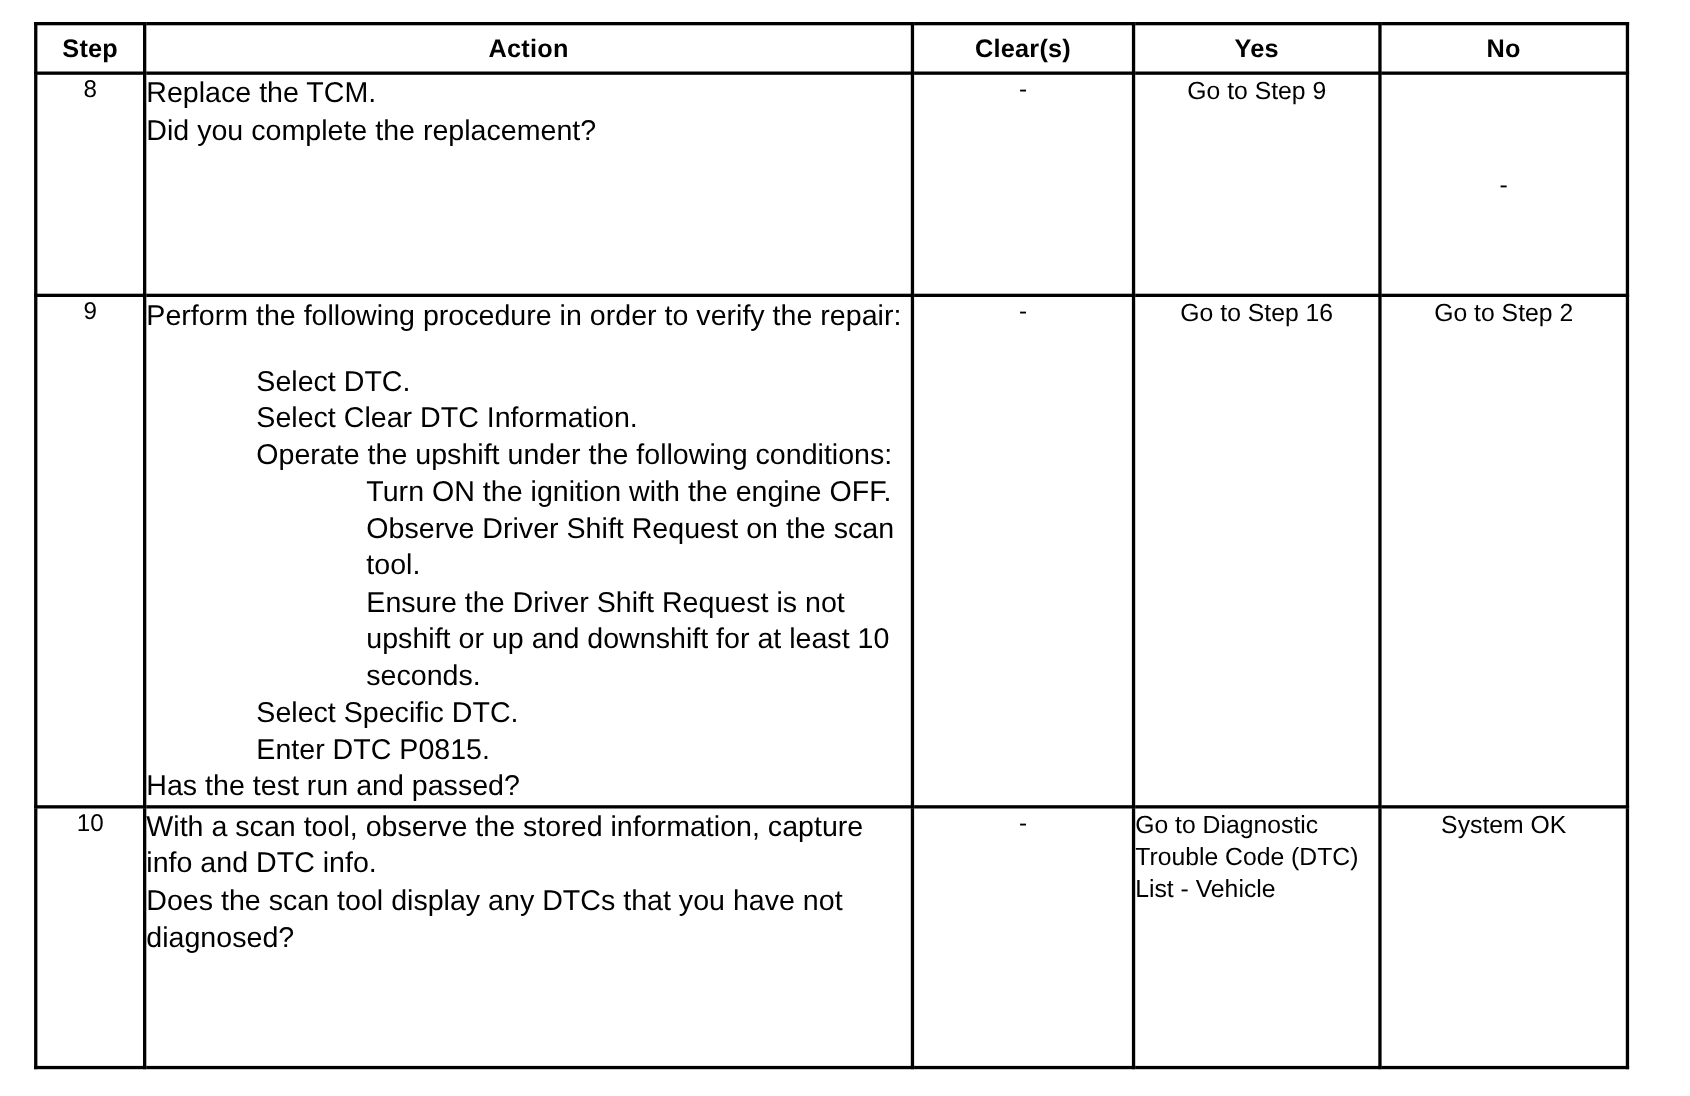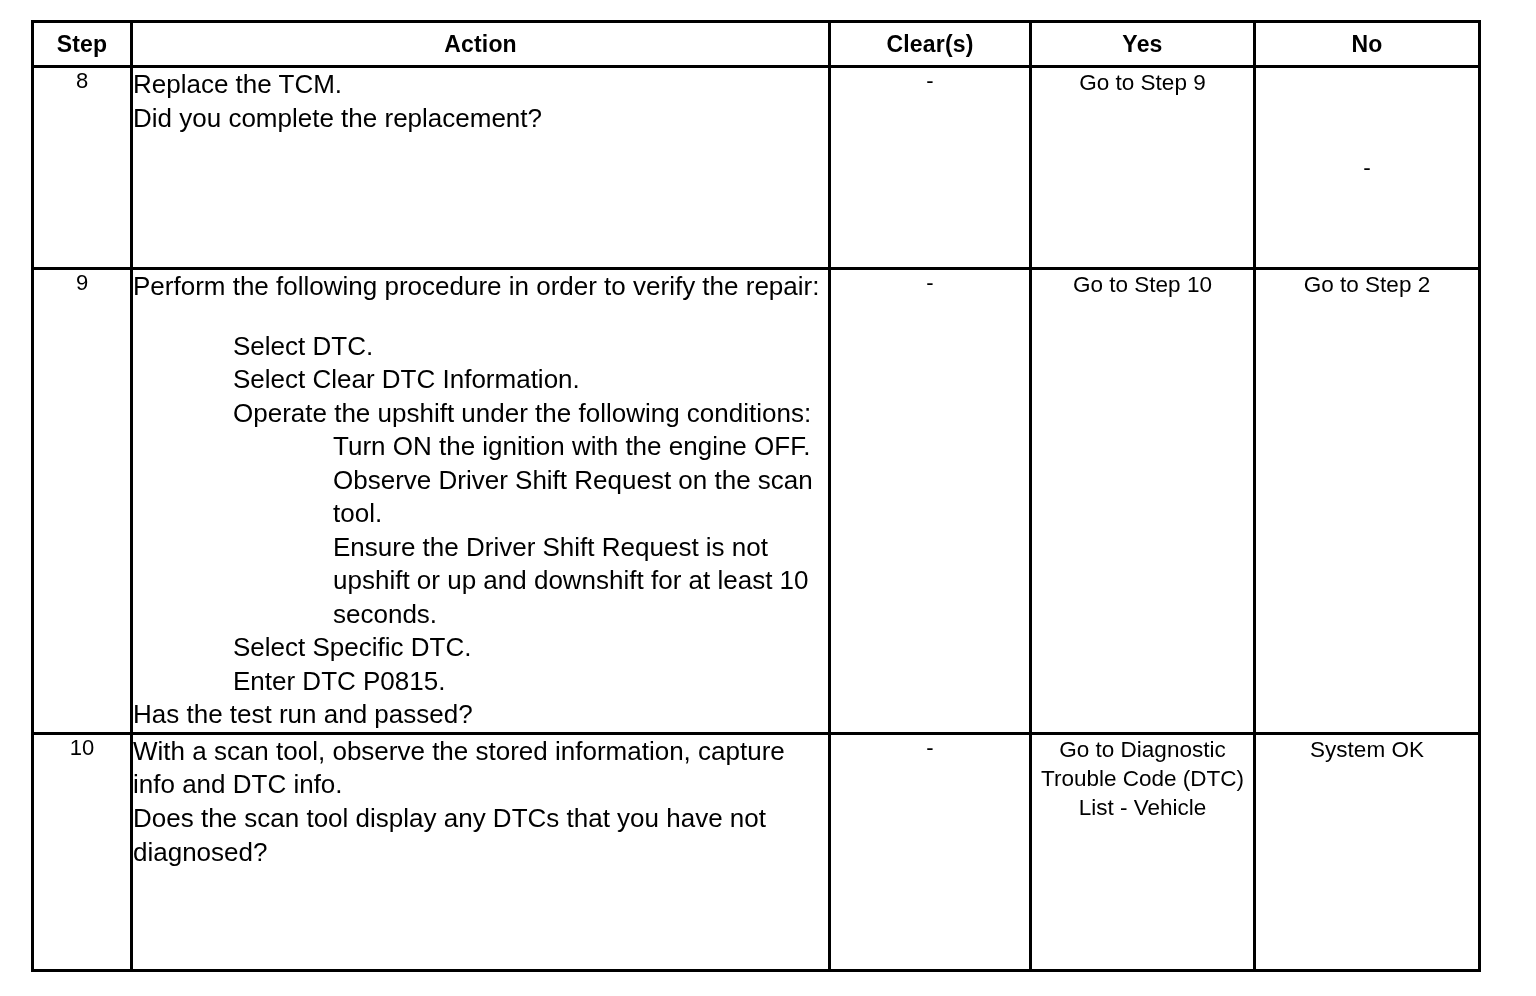--- a/index.html
+++ b/index.html
@@ -85,21 +85,21 @@
   }
 
   .yn-center {
     text-align: center;
     vertical-align: bottom;
     padding-bottom: 6px;
     margin-top: 29px;
   }
 
   .yn-left {
-    text-align: center;
+    text-align: left;
     vertical-align: bottom;
     padding: 0 6px 6px 6px;
   }
 
   
   .act-stack {
     display: flex;
     flex-direction: column;
     justify-content: space-between;
     height: 100%;
@@ -178,21 +178,21 @@
               <div class="act-line ind-2">Ensure the Driver Shift Request is not upshift or up and downshift for at least 10 seconds.</div>
               <div class="act-line ind-1">Select Specific DTC.</div>
               <div class="act-line ind-1">Enter DTC P0815.</div>
             </div>
             <div class="act-bottom">
               <div class="act-line">Has the test run and passed?</div>
             </div>
           </div>
         </td>
         <td class="cell-value">-</td>
-        <td class="cell-yn yn-center">Go to Step 10</td>
+        <td class="cell-yn yn-center">Go to Step 16</td>
         <td class="cell-yn yn-center">Go to Step 2</td>
       </tr>
 
       <tr class="row-10">
         <td class="cell-step">10</td>
         <td class="cell-action">
           <div class="act-stack">
             <div class="act-top">
               <div class="act-line">With a scan tool, observe the stored information, capture info and DTC info.</div>
             </div>

